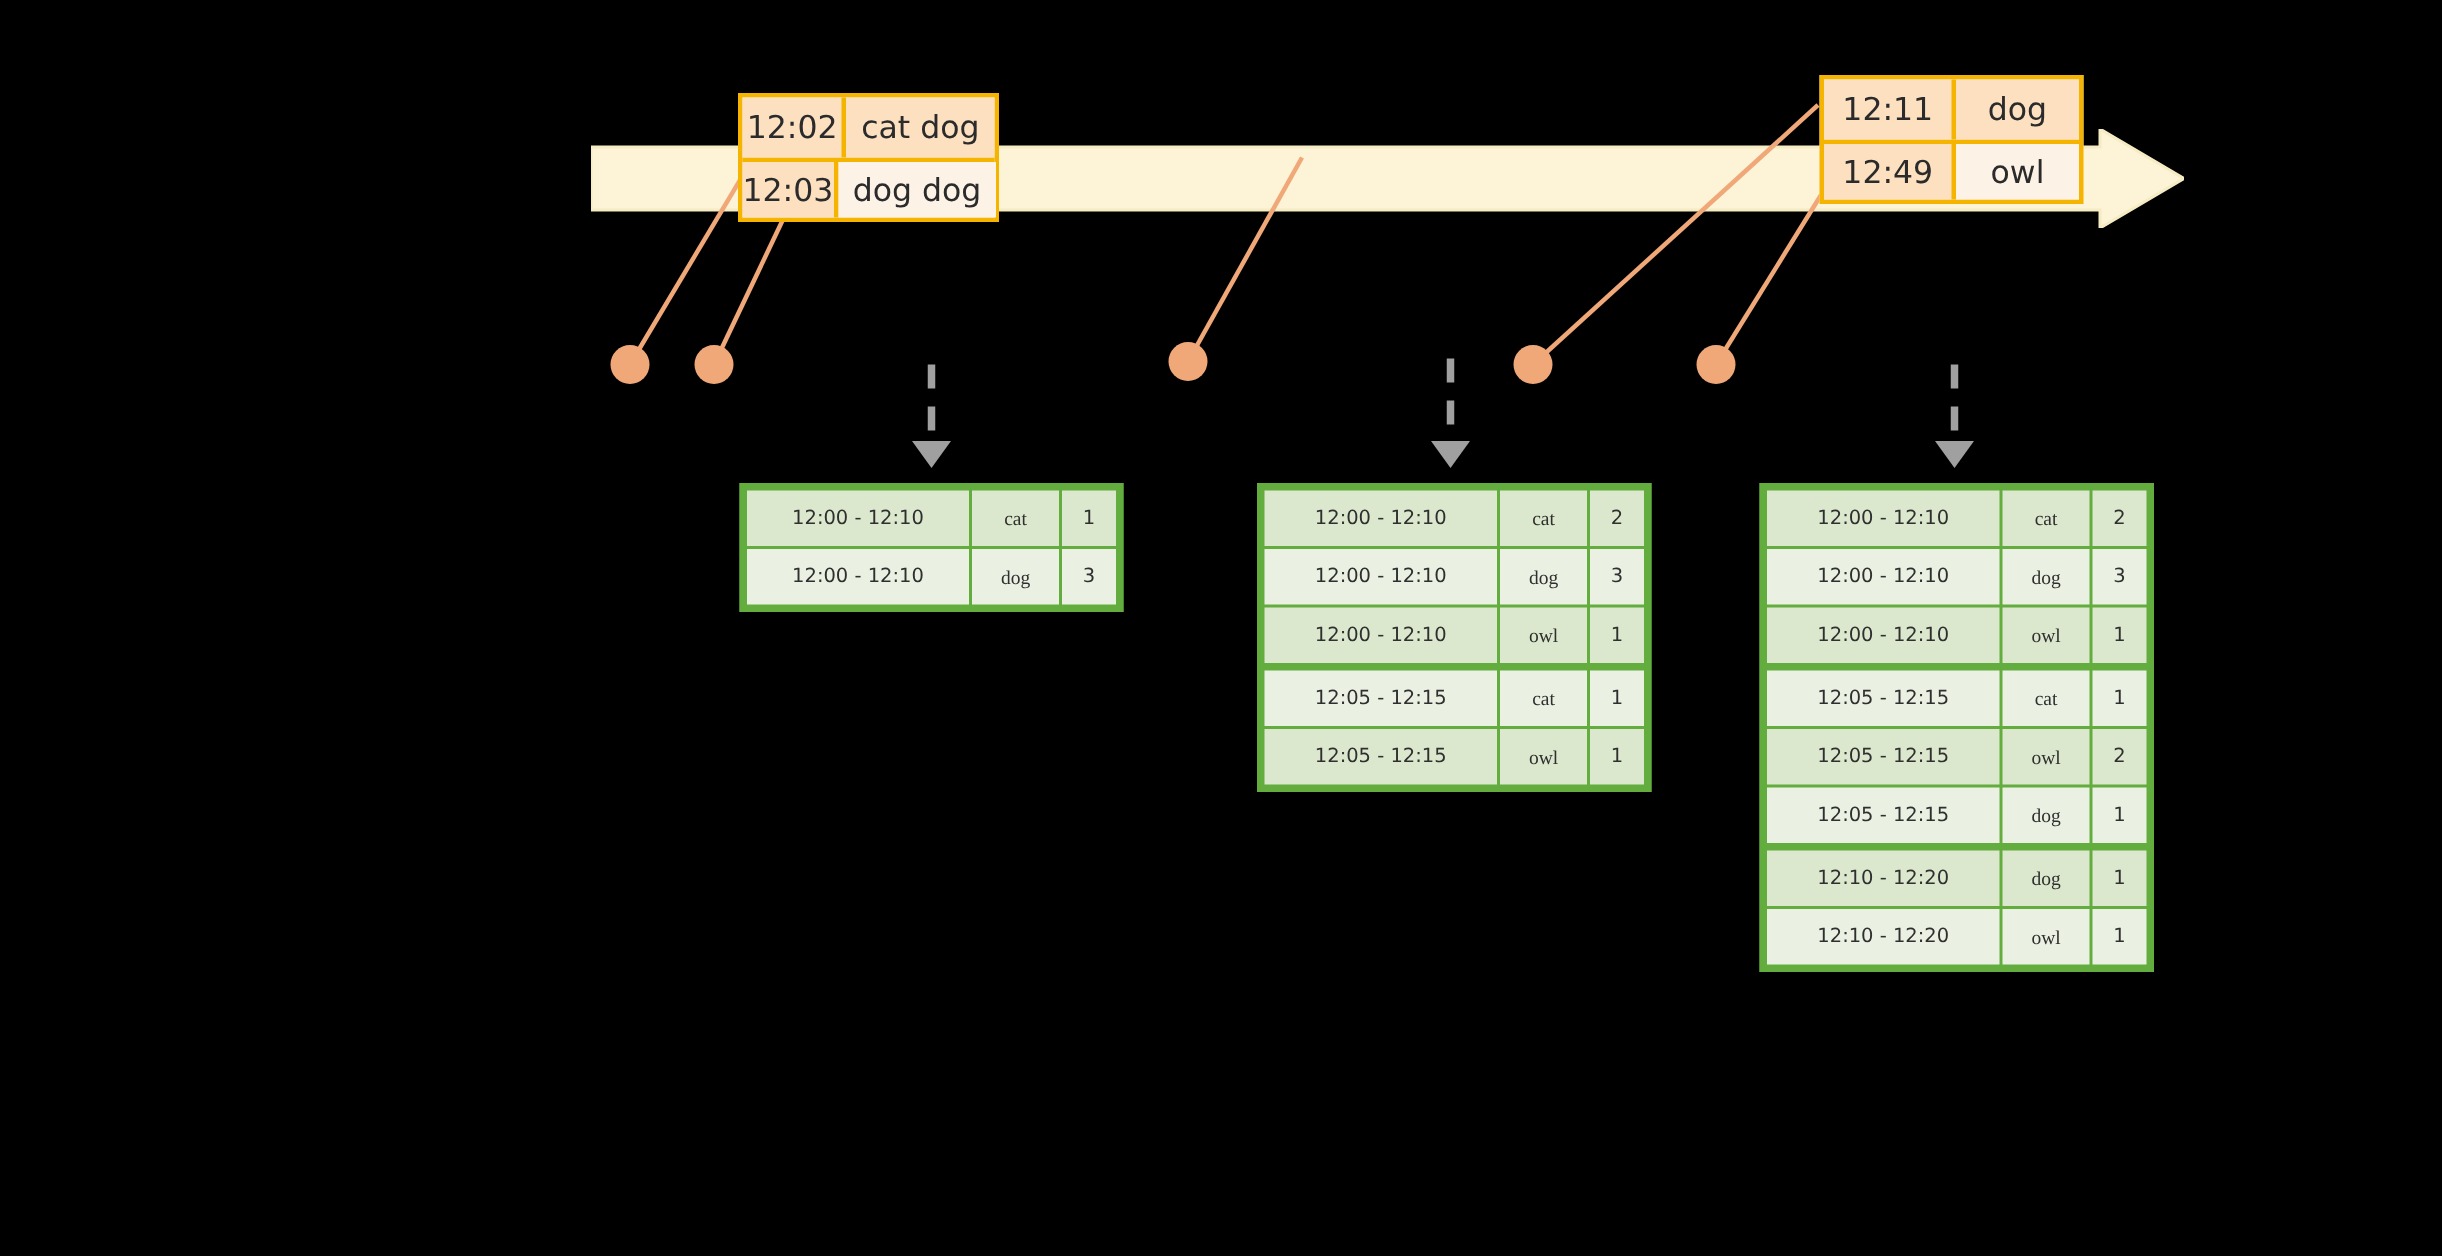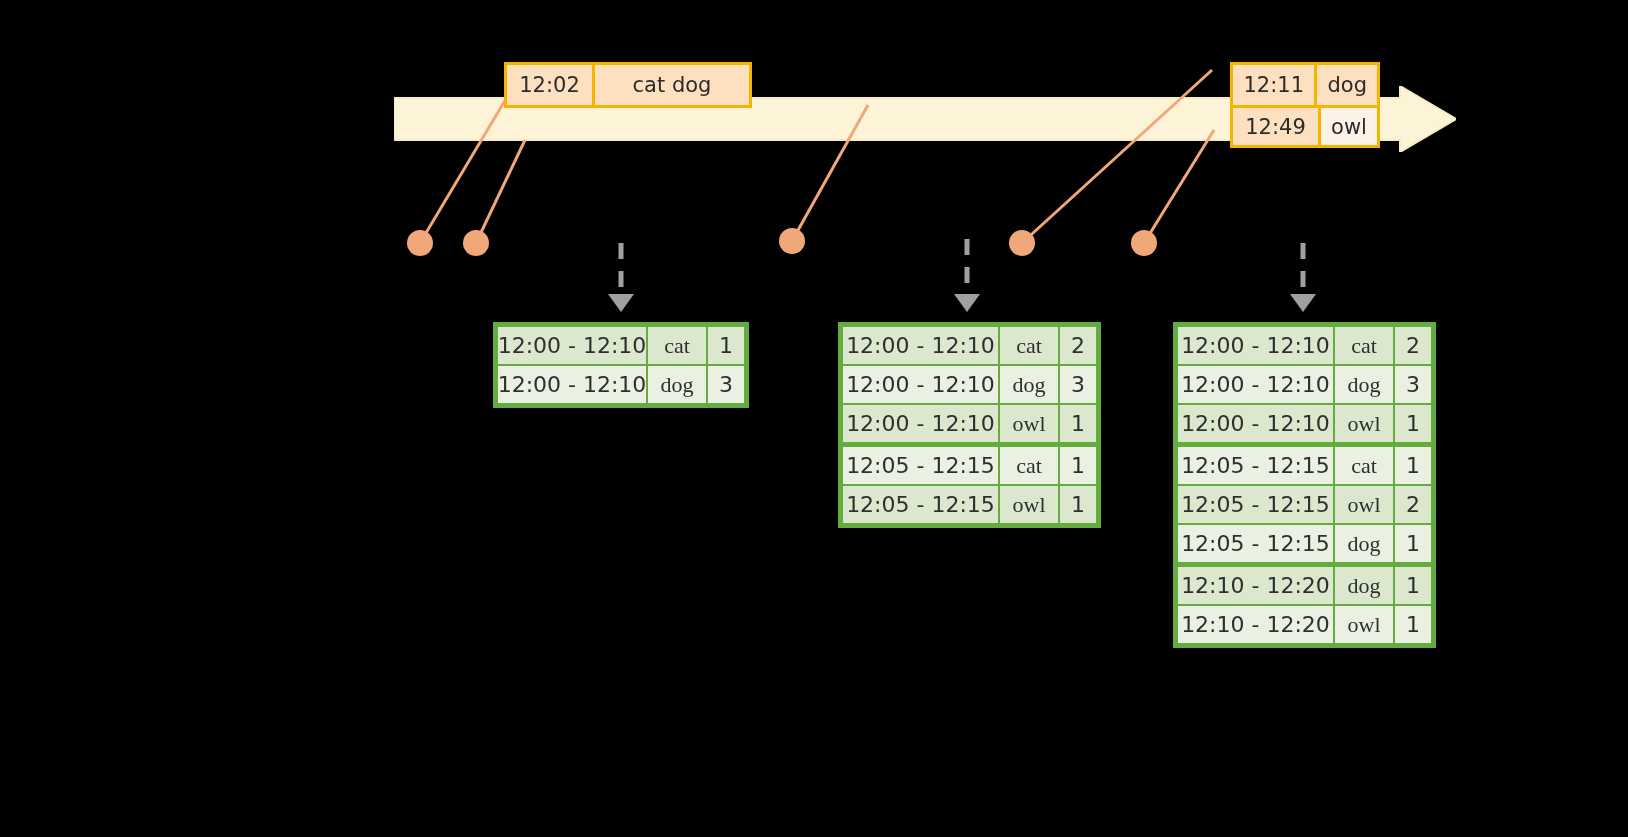--- a/index.html
+++ b/index.html
@@ -57,23 +57,23 @@
   }
   .event-row .cell-words {
     flex: 1;
     padding: 0 10px;
   }
   .event-row.shade-a .cell-time,
   .event-row.shade-a .cell-words { background: #fce0c0; }
   .event-row.shade-b .cell-time { background: #fce0c0; }
   .event-row.shade-b .cell-words { background: #fdf2e6; }
 
-  #event-box-1 { left: 504px; top: 62px; width: 248px; text-align: right; }
+  #event-box-1 { left: 492px; top: 62px; width: 174px; text-align: right; }
   #event-box-2 { left: 868px; top: 82px; width: 203px; }
-  #event-box-3 { left: 1213px; top: 62px; width: 150px; margin-left: 17px; }
+  #event-box-3 { left: 1213px; top: 50px; width: 176px; }
 
   
   .connectors {
     position: absolute;
     left: 0; top: 0;
     width: 1628px; height: 837px;
     pointer-events: none;
   }
 
   
@@ -85,21 +85,21 @@
   }
   .res-row {
     display: flex;
     height: 39px;
     box-sizing: border-box;
   }
   .res-row .c {
     display: flex;
     align-items: center;
     justify-content: center;
-    font-size: 22px;
+    font-size: 13px;
     color: #2f2f2f;
     box-sizing: border-box;
     white-space: nowrap;
     margin: 1px;
   }
   .res-row .c-range { width: 155px; }
   .res-row .c-word  { width: 56px; font-family: Liberation Serif, serif; }
   .res-row .c-count { width: 36px; }
   .res-row.alt-0 .c { background: #dbe8cd; }
   .res-row.alt-1 .c { background: #eaf1e3; }
@@ -154,20 +154,24 @@
         <line x1="1303" y1="243" x2="1303" y2="296" stroke="#a0a0a0" stroke-width="5" stroke-dasharray="16 12"></line>
         <path d="M1290,294 L1303,312 L1316,294 Z" fill="#a0a0a0"></path>
       </g>
   </svg>
 
   <div class="event-box" id="event-box-1">
       <div class="event-row shade-a">
         <div class="c cell-time">12:02</div>
         <div class="c cell-words">cat dog</div>
       </div>
+      <div class="event-row shade-b">
+        <div class="c cell-time">12:03</div>
+        <div class="c cell-words">dog dog</div>
+      </div>
     </div>
   <div class="event-box" id="event-box-3">
       <div class="event-row shade-a">
         <div class="c cell-time">12:11</div>
         <div class="c cell-words">dog</div>
       </div>
       <div class="event-row shade-b">
         <div class="c cell-time">12:49</div>
         <div class="c cell-words">owl</div>
       </div>

